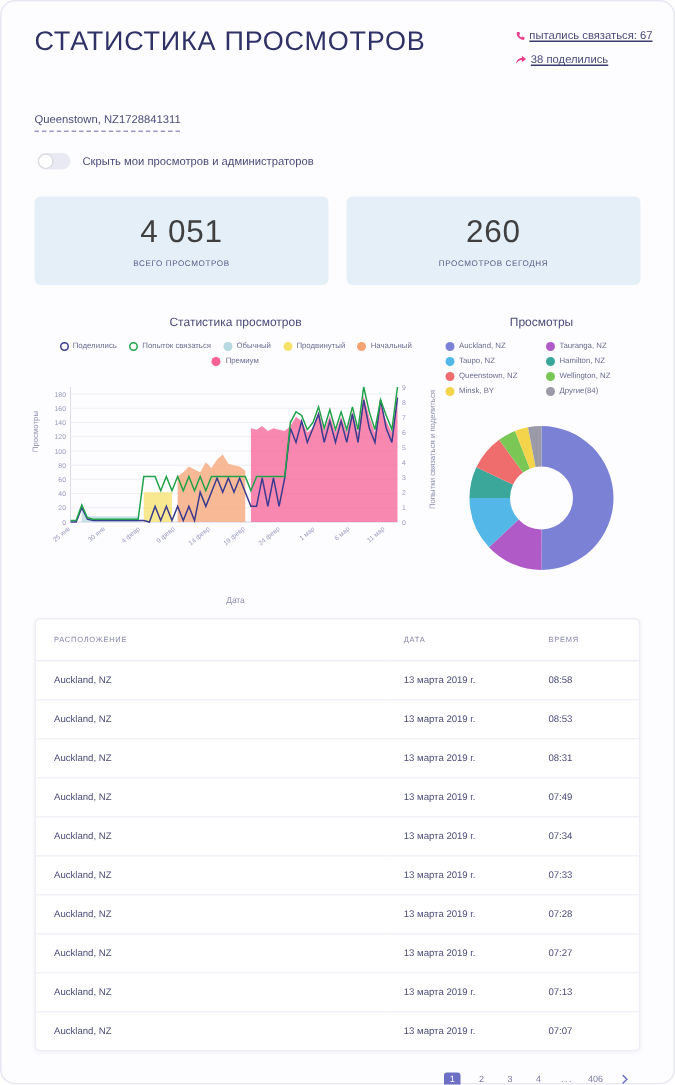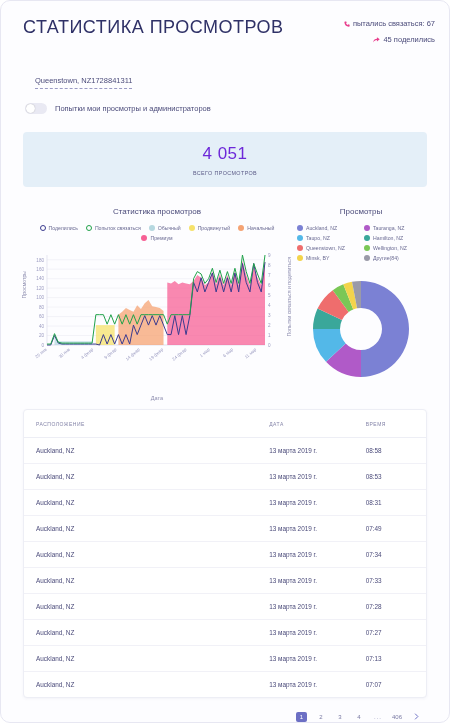--- a/index.html
+++ b/index.html
@@ -18,27 +18,27 @@
     border-radius: 10px;
     padding: 0 14px;
   }
 
   
   .header { display: flex; justify-content: space-between; align-items: flex-start; padding-top: 14px; }
   .title {
     font-size: 18px; letter-spacing: .5px; color: #2f3167;
     font-weight: 400; padding-left: 8px; padding-top: 2px;
   }
-  .header-right { text-align: right; padding-top: 4px; }
+  .header-right { padding-top: 4px; text-decoration: underline; }
   .hr-line { font-size: 7.5px; color: #4b4b7a; margin-bottom: 7px; white-space: nowrap; }
   .hr-line .ic { color: #e83e8c; margin-right: 3px; display: inline-block; }
   .hr-line .ic svg { vertical-align: -1px; }
 
   
-  .loc-wrap { padding: 18px 0 0 8px; margin-left: 12px; }
+  .loc-wrap { padding: 18px 0 0 8px; }
   .loc {
     font-size: 7.5px; color: #4b4b7a;
     border-bottom: 1px dashed #9a9ac4; padding-bottom: 3px;
     display: inline-block;
   }
   .toggle-row { display: flex; align-items: center; gap: 8px; padding: 14px 0 0 10px; }
   .toggle {
     width: 22px; height: 11px; border-radius: 6px; background: #e9e9f3;
     position: relative; flex: none;
   }
@@ -48,21 +48,21 @@
     box-shadow: 0 0 1px rgba(0,0,0,.35);
   }
   .toggle-label { font-size: 7.5px; color: #4b4b7a; }
 
   
   .stats { display: flex; gap: 12px; padding: 18px 8px 0 8px; }
   .stat {
     flex: 1; background: #e4eff8; border-radius: 4px;
     text-align: center; padding: 12px 4px 11px 4px;
   }
-  .stat-val { font-size: 17px; color: #6d28d9; letter-spacing: .5px; }
+  .stat-val { font-size: 21px; color: #404040; letter-spacing: .5px; }
   .stat-lbl { font-size: 5.4px; color: #5a5a86; letter-spacing: .4px; margin-top: 6px; }
 
   
   .charts { display: flex; padding: 20px 6px 0 6px; }
   .chart-left { width: 272px; }
   .chart-right { flex: 1; }
   .chart-title { text-align: center; font-size: 8px; color: #4b4b7a; margin-bottom: 9px; }
 
   .legend { display: flex; flex-wrap: wrap; justify-content: center; gap: 4px 8px; padding: 0 6px; }
   .legend-item { display: flex; align-items: center; gap: 3px; font-size: 5.2px; color: #6b6b93; white-space: nowrap; }
@@ -129,38 +129,42 @@
           <svg width="6" height="6" viewBox="0 0 16 16" fill="#e83e8c">
               <path d="M3 1 L6 1 L7.2 4.6 L5.4 6 A9 9 0 0 0 10 10.6 L11.4 8.8 L15 10 L15 13 A2 2 0 0 1 13 15 A13 13 0 0 1 1 3 A2 2 0 0 1 3 1 Z"></path>
             </svg>
         </span><span>пытались связаться: 67</span>
       </div>
       <div class="hr-line">
         <span class="ic">
           <svg width="7" height="6" viewBox="0 0 16 14" fill="#e83e8c">
               <path d="M0 13 C1 6 5 4 9 4 L9 0.5 L15.5 5.5 L9 10.5 L9 7 C5 7 2 9 0 13 Z"></path>
             </svg>
-        </span><span>45 поделились</span>
+        </span><span>38 поделились</span>
       </div>
     </div>
   </div>
 
   <div class="loc-wrap">
     <span class="loc">Queenstown, NZ1728841311</span>
   </div>
 
   <div class="toggle-row">
     <div class="toggle"></div>
-    <span class="toggle-label">Попытки мои просмотры и администраторов</span>
+    <span class="toggle-label">Скрыть мои просмотров и администраторов</span>
   </div>
 
   <div class="stats">
     <div class="stat">
       <div class="stat-val">4 051</div>
       <div class="stat-lbl">ВСЕГО ПРОСМОТРОВ</div>
+    </div>
+    <div class="stat">
+      <div class="stat-val">260</div>
+      <div class="stat-lbl">ПРОСМОТРОВ СЕГОДНЯ</div>
     </div>
   </div>
 
   <div class="charts">
 
     <div class="chart-left">
       <div class="chart-title">Статистика просмотров</div>
       <div class="legend" id="legend-left">
           <div class="legend-item">
             <span class="dot ring" style="border-color: rgb(59, 59, 143);"></span>

